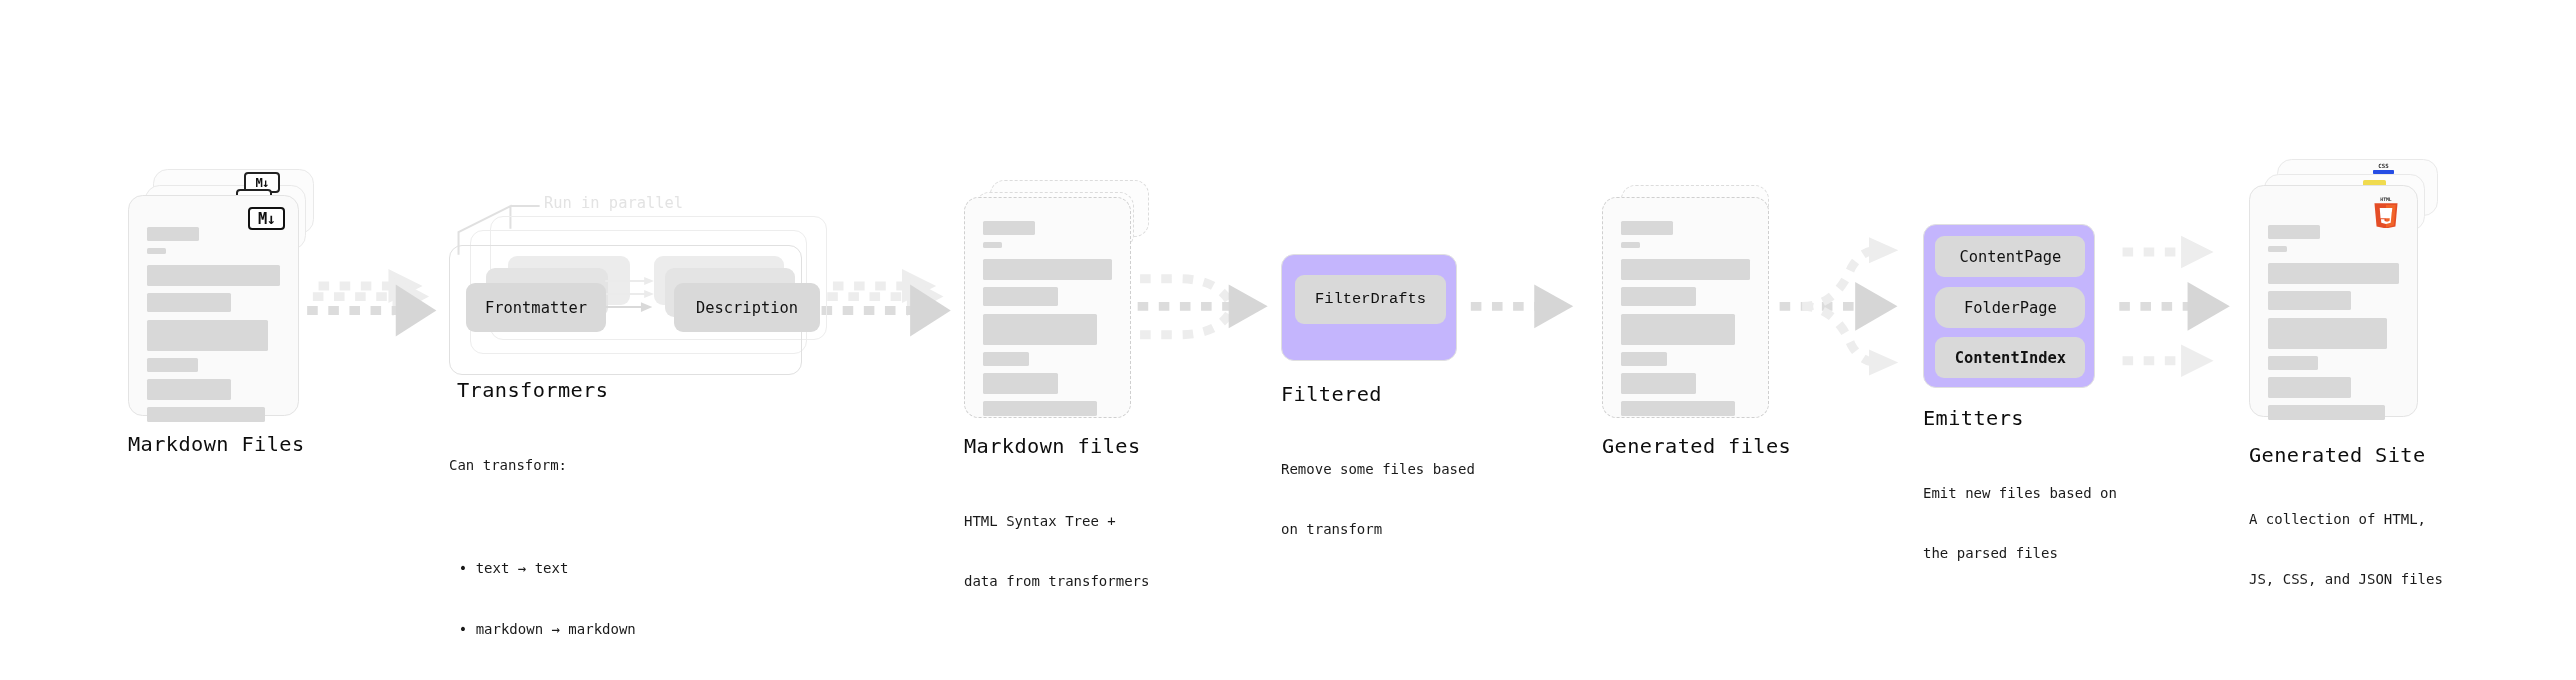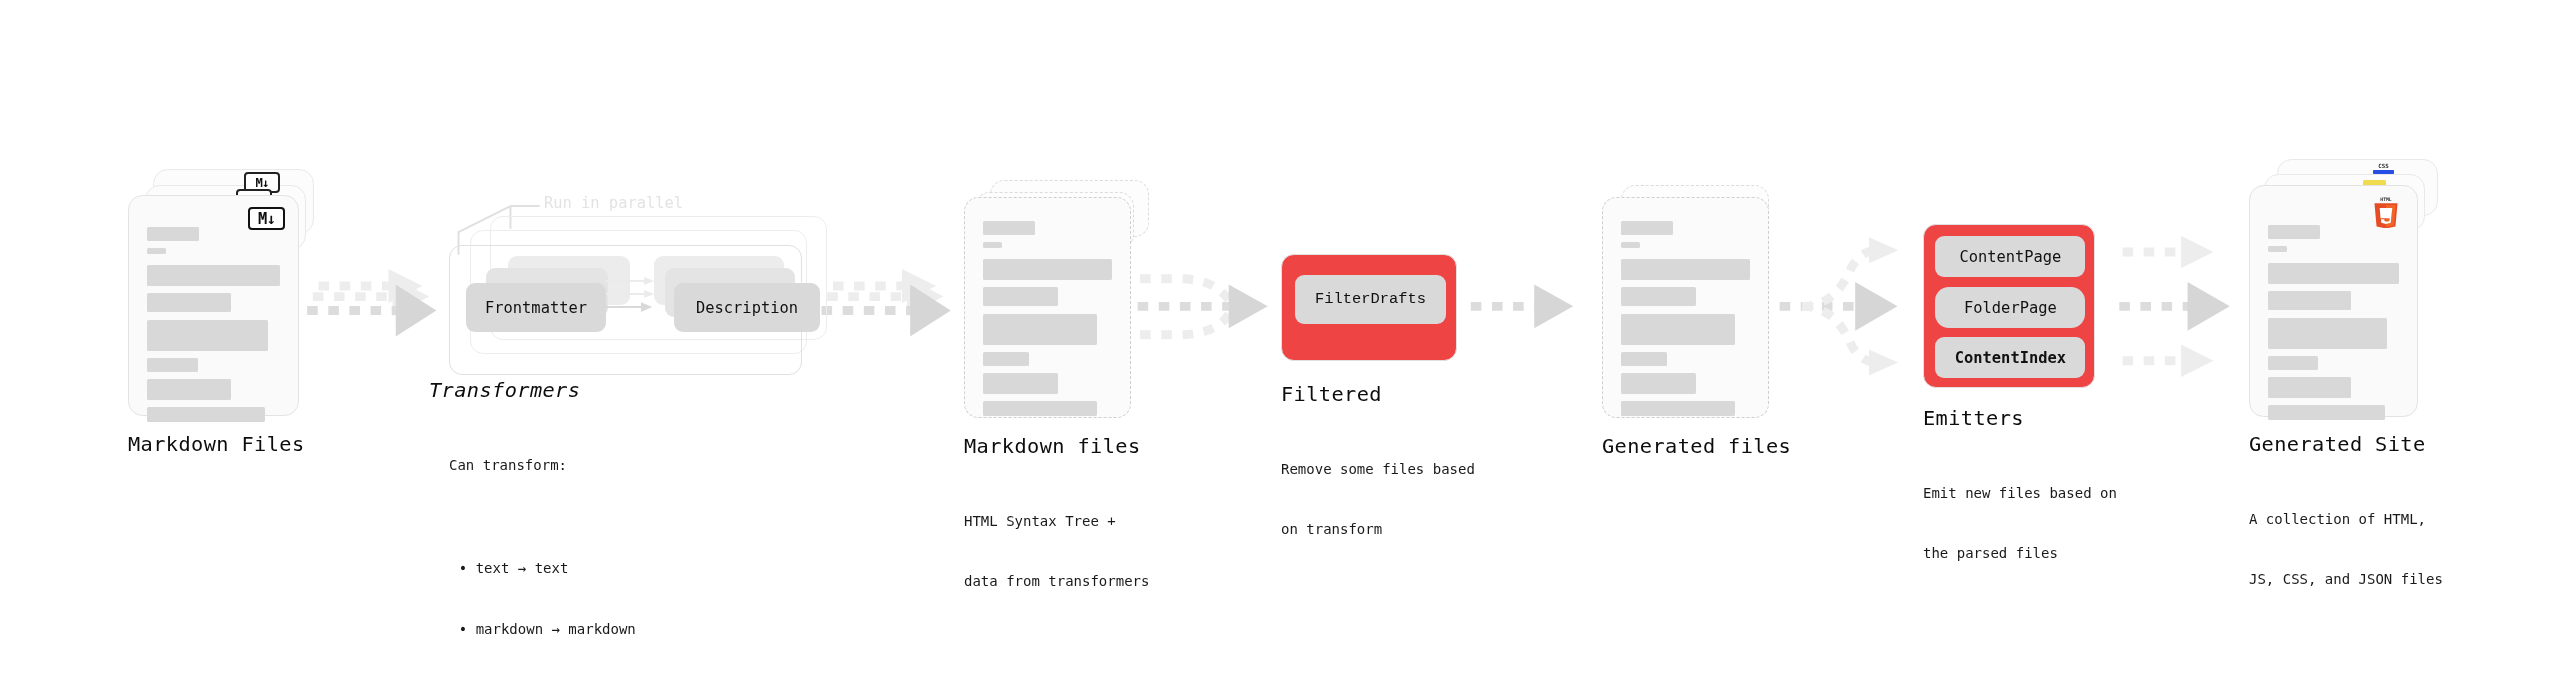--- a/index.html
+++ b/index.html
@@ -52,21 +52,21 @@
     line-height:20.3px;
     color:#1a1a1a;
     white-space:pre;
   }
   .sub .bullets{margin:0;padding:0;list-style:none;}
   .sub .bullets li{white-space:pre;}
 
   
   .pbox{
     position:absolute;
-    background:#ef4444;
+    background:#c4b5fd;
     border:1.6px solid #e0e0e0;
     border-radius:13px;
     box-sizing:border-box;
   }
   .chip{
     position:absolute;
     background:#d9d9d9;
     border-radius:9px;
     display:flex;align-items:center;justify-content:center;
     font-size:15.4px;
@@ -222,21 +222,21 @@
       </g>
       <g stroke="#d9d9d9" stroke-width="2.5" fill="none">
         <line x1="-16" y1="48" x2="46" y2="48"></line>
           <polygon points="44,42 58,48 44,54" fill="#d9d9d9" stroke="none"></polygon>
       </g>
     </svg>
 
     <div class="chip" style="left:466px;top:283px;width:140px;height:49px;">Frontmatter</div>
     <div class="chip" style="left:674px;top:283px;width:146px;height:49px;">Description</div>
 
-    <div class="title" style="left:429px;top:378px;font-style:italic;">Transformers</div>
+    <div class="title" style="left:457px;top:378px;">Transformers</div>
 
     <div class="sub" style="left:449px;top:414px;">
       <div>Can transform:</div>
       <ul class="bullets" style="margin-top:1.6px;margin-left:9.8px;">
         <li>• text → text</li>
         <li>• markdown → markdown</li>
         <li>• html → html</li>
       </ul>
     </div>
   </div>
@@ -333,21 +333,21 @@
         <div class="bar" style="width:18.7px;height:5.7px;margin-bottom:11.4px;"></div>
         <div class="bar" style="width:100%;height:20.3px;"></div>
         <div class="bar" style="width:63%;height:19.5px;"></div>
         <div class="bar" style="width:91%;height:31px;"></div>
         <div class="bar" style="width:38%;height:14px;"></div>
         <div class="bar" style="width:63%;height:20.3px;"></div>
         <div class="bar" style="width:89%;height:15.4px;"></div>
       </div>
     </div>
 
-    <div class="title" style="left:2249px;top:432px;text-align:center;">Generated Site</div>
+    <div class="title" style="left:2249px;top:443px;text-align:center;">Generated Site</div>
     <div class="sub" style="left:2249px;top:468px;">
       <div>A collection of HTML,</div>
       <div>JS, CSS, and JSON files</div>
     </div>
   </div>
 
 </div>
 
 
 </body></html>

